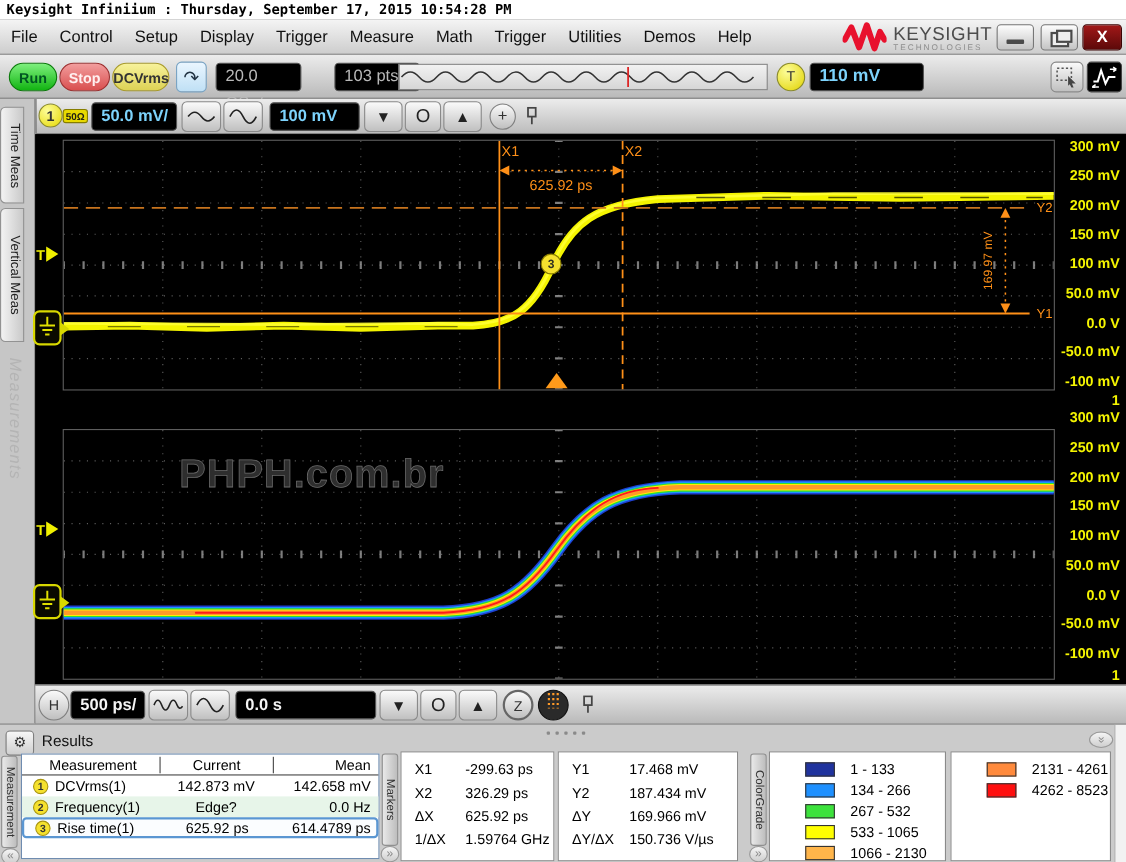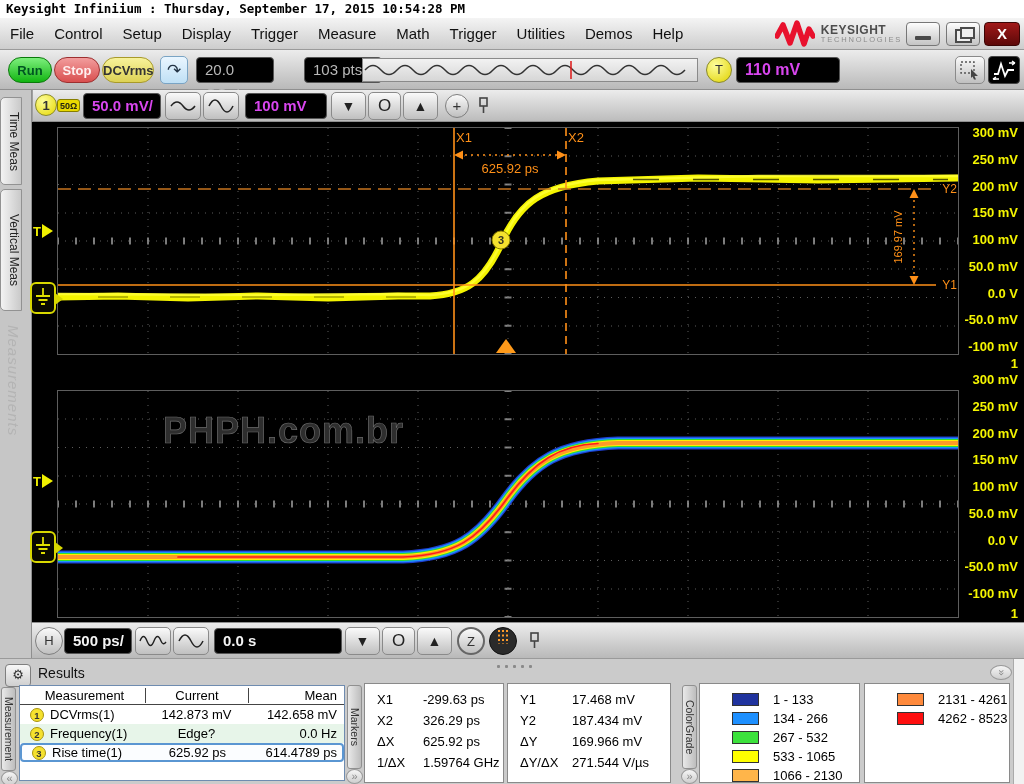--- a/index.html
+++ b/index.html
@@ -9,40 +9,40 @@
   
   #titlebar{left:0;top:0;width:1024px;height:18px;background:#fff;color:#000;
     font-family:"DejaVu Sans Mono",monospace;font-size:12.5px;font-weight:bold;
     line-height:18px;padding-left:6px;box-sizing:border-box;}
   #menubar{left:0;top:18px;width:1024px;height:32px;
     background:linear-gradient(#f4f4f4,#cdcdcd);border-bottom:1px solid #9a9a9a;
     display:flex;align-items:center;box-sizing:border-box;}
   .menuitem{padding:0 10px;font-size:15px;color:#111;line-height:31px;cursor:default;}
   #brand{position:absolute;right:122px;top:2px;display:flex;align-items:center;gap:6px;}
   #brandtext{line-height:1;}
-  #brandname{font-size:12px;font-weight:bold;color:#4d4d4d;letter-spacing:.5px;}
+  #brandname{font-size:17px;font-weight:normal;color:#4d4d4d;letter-spacing:.5px;}
   #brandsub{font-size:7.5px;color:#8d8d8d;letter-spacing:1.8px;}
   .winbtn{position:absolute;top:4px;width:34px;height:24px;border:1px solid #777;
     border-radius:4px;background:linear-gradient(#fdfdfd,#c4c4c4);box-sizing:border-box;}
   #btn-close{background:linear-gradient(#a11818,#5c0909);border-color:#3c0505;
     color:#fff;font-weight:bold;font-size:15px;text-align:center;line-height:22px;}
   .glyph-min{position:absolute;left:8px;bottom:5px;width:16px;height:4px;background:#4a4a4a;border-radius:1px;}
   .glyph-restore{position:absolute;left:8px;top:6px;width:13px;height:10px;border:2px solid #4a4a4a;background:#eee;}
   .glyph-restore2{position:absolute;left:13px;top:4px;width:11px;height:8px;border:2px solid #4a4a4a;background:#eee;}
   
   #toolbar{left:0;top:50px;width:1024px;height:40px;
     background:linear-gradient(#ececec,#b9b9b9);border-bottom:1px solid #8f8f8f;box-sizing:border-box;}
   .pill{position:absolute;top:7px;height:26px;border-radius:13px;font-size:13px;font-weight:bold;
     text-align:center;line-height:25px;box-sizing:border-box;border:1px solid #666;}
   #btn-run{left:8px;width:44px;background:linear-gradient(#7df07d,#12b412);border-color:#0a7a0a;color:#063;color:#052;}
   #btn-stop{left:54px;width:46px;background:linear-gradient(#f29d9d,#d94f4f);border-color:#9c2f2f;color:#fff0f0;}
   #btn-single{left:102px;width:52px;background:linear-gradient(#f7f29b,#ddd255);border-color:#a89a2a;color:#333;}
   .lcd{position:absolute;top:7px;height:26px;background:#000;border:1px solid #555;border-radius:4px;
     box-sizing:border-box;color:#b9b9b9;font-size:15px;line-height:24px;padding-left:8px;}
-  .lcd.yellow{color:#d946ef;font-weight:bold;}
+  .lcd.yellow{color:#7dd3fc;font-weight:bold;}
   .lcd.white{color:#f4f4f4;font-weight:bold;}
   .silverbtn{position:absolute;background:linear-gradient(#fafafa,#c0c0c0);border:1px solid #8a8a8a;
     border-radius:5px;box-sizing:border-box;display:flex;align-items:center;justify-content:center;}
   #btn-touch{left:160px;top:6px;width:28px;height:28px;background:linear-gradient(#eaf6ff,#bfe0f5);
     border-color:#7aa4c4;font-size:17px;color:#234;}
   #acq-strip{left:362px;top:8px;width:336px;height:24px;border:1px solid #8a8a8a;
     background:linear-gradient(#f2f2f2,#d6d6d6);box-sizing:border-box;}
   #trig-circle{left:706px;top:7px;width:26px;height:26px;border-radius:50%;
     background:radial-gradient(circle at 35% 30%,#fdfd9a,#e0d200);border:1px solid #8a8a2a;
     text-align:center;line-height:24px;font-size:13px;color:#333;box-sizing:border-box;}
@@ -461,21 +461,21 @@
       <div class="mk-row">
           <span class="mk-label2">Y2</span>
           <span>187.434 mV</span>
         </div>
       <div class="mk-row">
           <span class="mk-label2">ΔY</span>
           <span>169.966 mV</span>
         </div>
       <div class="mk-row">
           <span class="mk-label2">ΔY/ΔX</span>
-          <span>271.544 V/µs</span>
+          <span>150.736 V/µs</span>
         </div>
     </div>
 
     <div class="vtab2" style="left:682px;top:26px;height:84px;">ColorGrade</div>
     <div class="chev" style="left:681px;top:110px;">»</div>
     <div class="cg-box" style="left:699px;width:161px;">
       <div class="cg-row">
           <span class="swatch" style="background: rgb(32, 51, 158);"></span>
           <span>1 - 133</span>
         </div>

